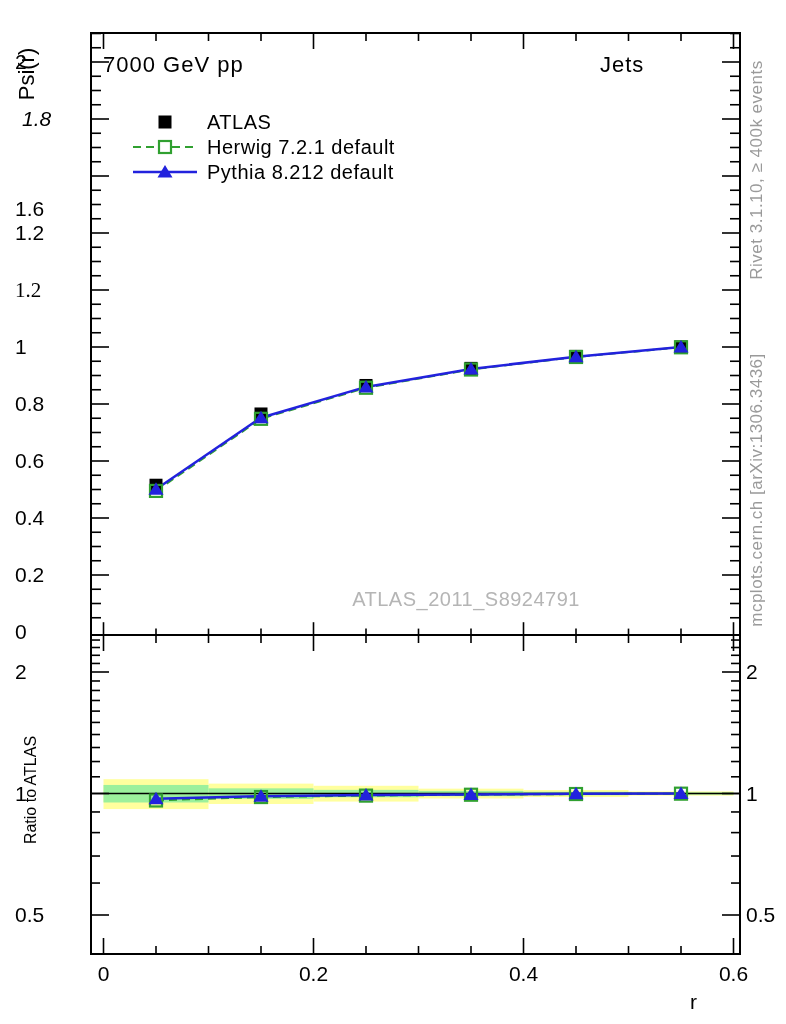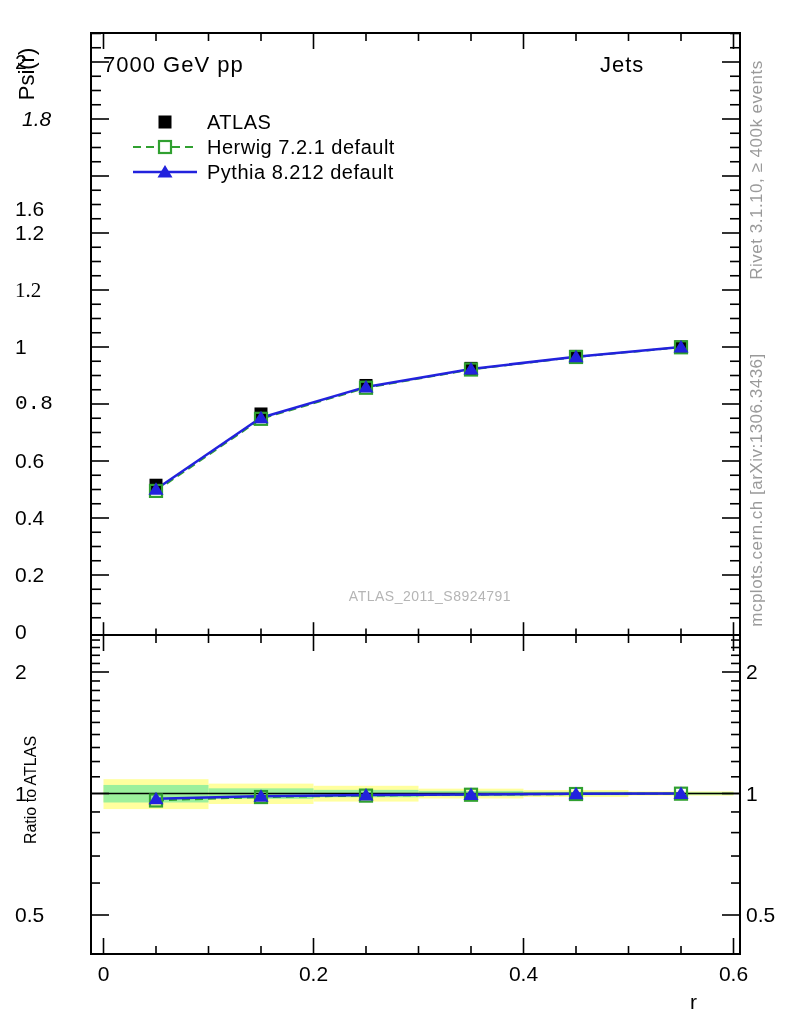--- a/index.html
+++ b/index.html
@@ -6,21 +6,21 @@
   #canvas{position:relative;width:786px;height:1024px;background:#ffffff;overflow:hidden;
           font-family:"Liberation Sans", sans-serif;color:#000;}
   #plot-svg{position:absolute;left:0;top:0;}
   .abs{position:absolute;white-space:nowrap;}
   .title{font-size:22px;letter-spacing:1px;margin-top:48px;}
   .vtext{transform:translate(-50%,-50%) rotate(-90deg);}
   .ylabel-main{font-size:22px;}
   .ylabel-ratio{font-size:16px;}
   .xlabel{font-size:21px;}
   .note{font-size:17px;color:#9a9a9a;letter-spacing:.5px;}
-  .watermark{font-size:14px;color:#b5b5b5;letter-spacing:.5px;text-align:center;}
+  .watermark{font-size:20px;color:#b5b5b5;letter-spacing:.5px;text-align:right;}
   .tick-label{position:absolute;font-size:21px;line-height:26px;}
   .ta-r{text-align:left;} .ta-c{text-align:center;} .ta-l{text-align:left;}
 </style>
 </head>
 <body>
 
 <div id="canvas">
   <svg id="plot-svg" width="786" height="1024">
       <g>
         <rect x="103.5" y="779.2000523156248" width="105" height="29.870944390493037" fill="#ffff9e"></rect>
@@ -321,21 +321,21 @@
   <div class="abs vtext note" style="left:757px;top:170px;">Rivet 3.1.10, ≥ 400k events</div>
   <div class="abs vtext note" style="left:757px;top:490px;">mcplots.cern.ch [arXiv:1306.3436]</div>
 
   <div class="abs watermark" style="left:280px;top:588px;width:300px;">ATLAS_2011_S8924791</div>
 
   <div id="tick-labels">
       <div class="tick-label ta-r" style="left:15px;top:619px;width:70px;">0</div>
       <div class="tick-label ta-r" style="left:15px;top:562px;width:70px;">0.2</div>
       <div class="tick-label ta-r" style="left:15px;top:505px;width:70px;">0.4</div>
       <div class="tick-label ta-r" style="left:15px;top:448px;width:70px;">0.6</div>
-      <div class="tick-label ta-r" style="left:15px;top:391px;width:70px;font-family:Liberation Mono, monospace;">0.8</div>
+      <div class="tick-label ta-r" style="left:15px;top:391px;width:70px;">0.8</div>
       <div class="tick-label ta-r" style="left:15px;top:334px;width:70px;">1</div>
       <div class="tick-label ta-r" style="left:15px;top:277px;width:70px;font-family:Liberation Serif, serif;">1.2</div>
       <div class="tick-label ta-r" style="left:15px;top:220px;width:70px;">1.2</div>
       <div class="tick-label ta-r" style="left:15px;top:176px;width:70px;margin-top:20px;">1.6</div>
       <div class="tick-label ta-r" style="left:22px;top:106px;width:70px;font-style:italic;">1.8</div>
       <div class="tick-label ta-r" style="left:15px;top:49px;width:70px;">2</div>
       <div class="tick-label ta-c" style="left:63.5px;top:961px;width:80px;">0</div>
       <div class="tick-label ta-c" style="left:273.5px;top:961px;width:80px;">0.2</div>
       <div class="tick-label ta-c" style="left:483.5px;top:961px;width:80px;">0.4</div>
       <div class="tick-label ta-c" style="left:693.5px;top:961px;width:80px;">0.6</div>

